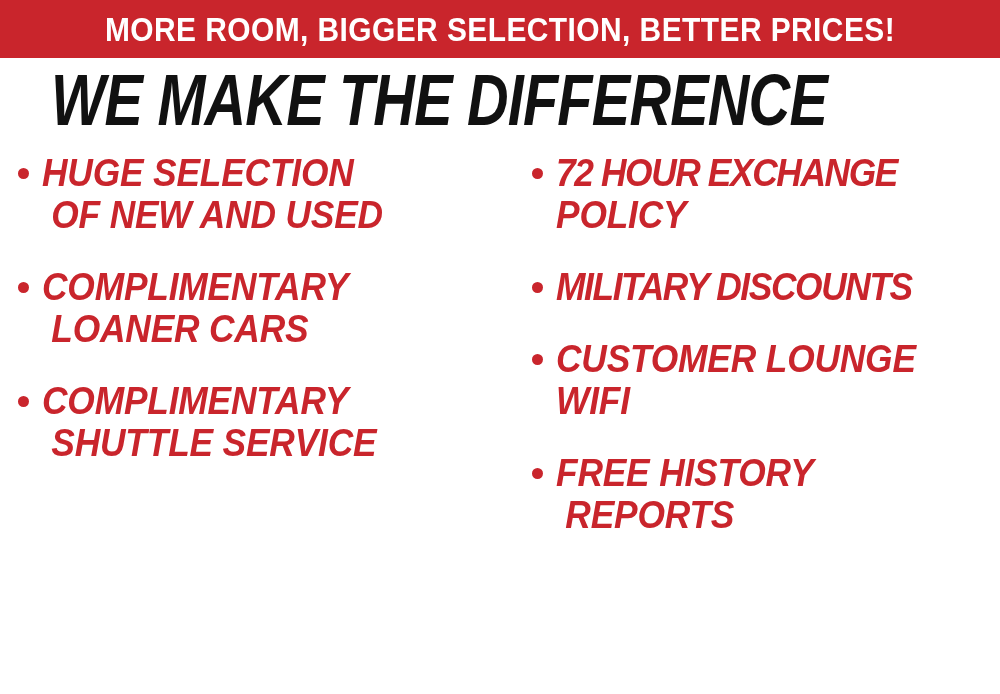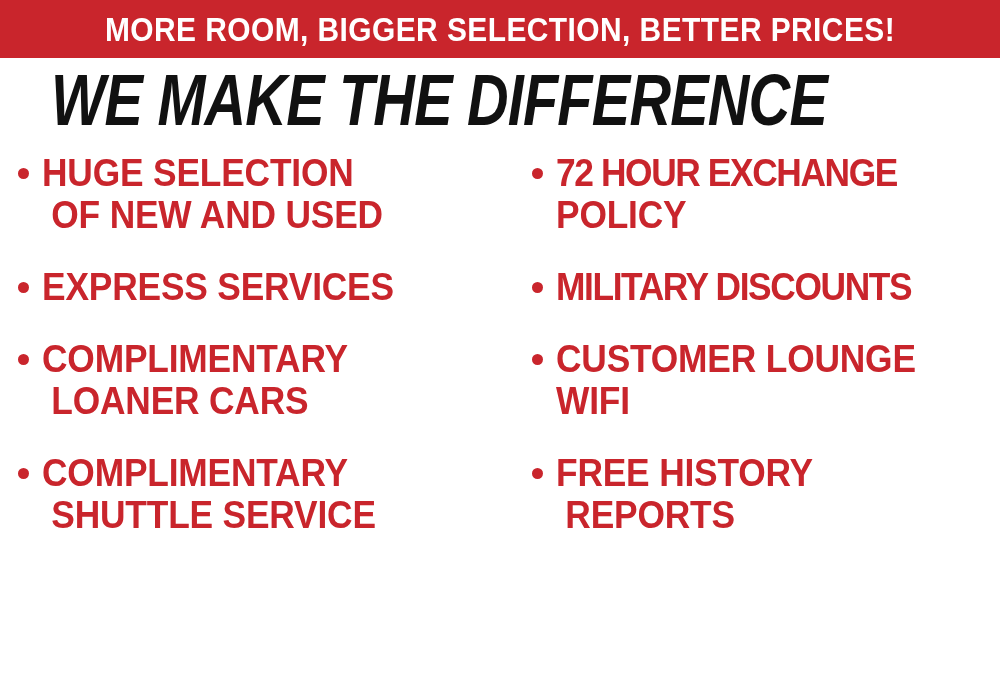--- a/index.html
+++ b/index.html
@@ -94,20 +94,21 @@
     width: 490px;
     padding-left: 22px;
     padding-right: 13px;
   }
 
   .bullet-item {
     display: flex;
     flex-direction: row;
     align-items: flex-start;
     margin-bottom: 30px;
+    font-style: italic;
   }
   .bullet-dot {
     flex: 0 0 auto;
     width: 11px;
     height: 11px;
     border-radius: 50%;
     background: #c9252c;
     margin-top: 16px;
     margin-right: 13px;
   }
@@ -151,26 +152,20 @@
     <div class="column" id="col-left">
 
       <div class="bullet-item">
         <span class="bullet-dot" style="background: rgb(201, 37, 44);"></span>
         <div class="bullet-text" style="color: rgb(201, 37, 44);">
           <span class="ln">HUGE SELECTION</span>
           <span class="ln indent">OF NEW AND USED</span>
         </div>
       </div>
 
-      <div class="bullet-item">
-        <span class="bullet-dot" style="background: rgb(201, 37, 44);"></span>
-        <div class="bullet-text" style="color: rgb(201, 37, 44);">
-          <span class="ln">EXPRESS SERVICES</span>
-        </div>
-      </div>
 
 
       <div class="bullet-item">
         <span class="bullet-dot" style="background: rgb(201, 37, 44);"></span>
         <div class="bullet-text" style="color: rgb(201, 37, 44);">
           <span class="ln">COMPLIMENTARY</span>
           <span class="ln indent">LOANER CARS</span>
         </div>
       </div>
 

